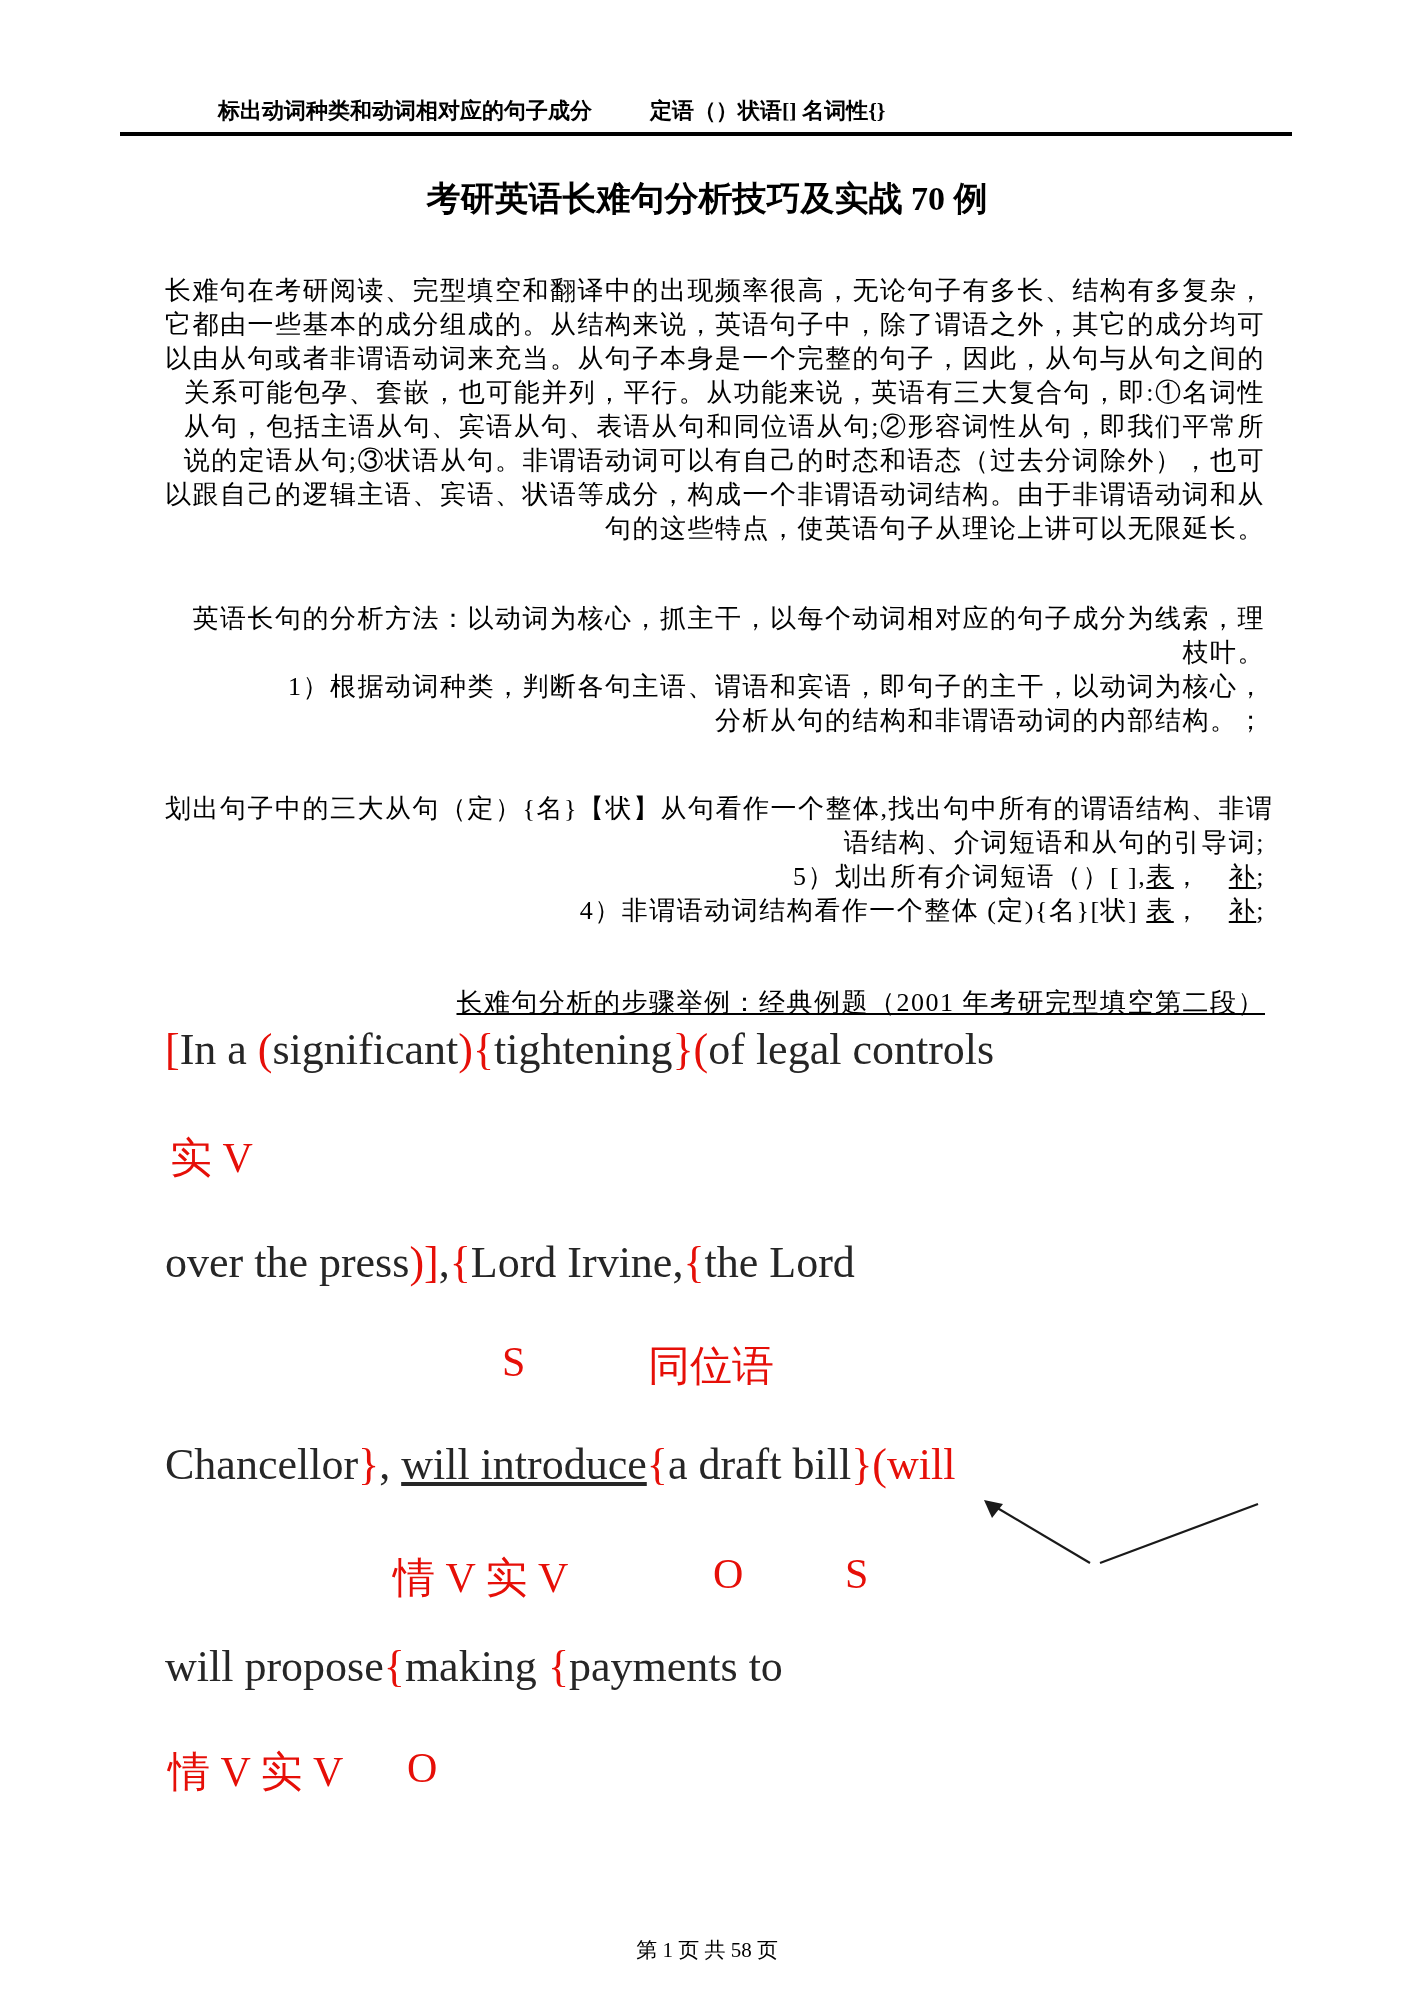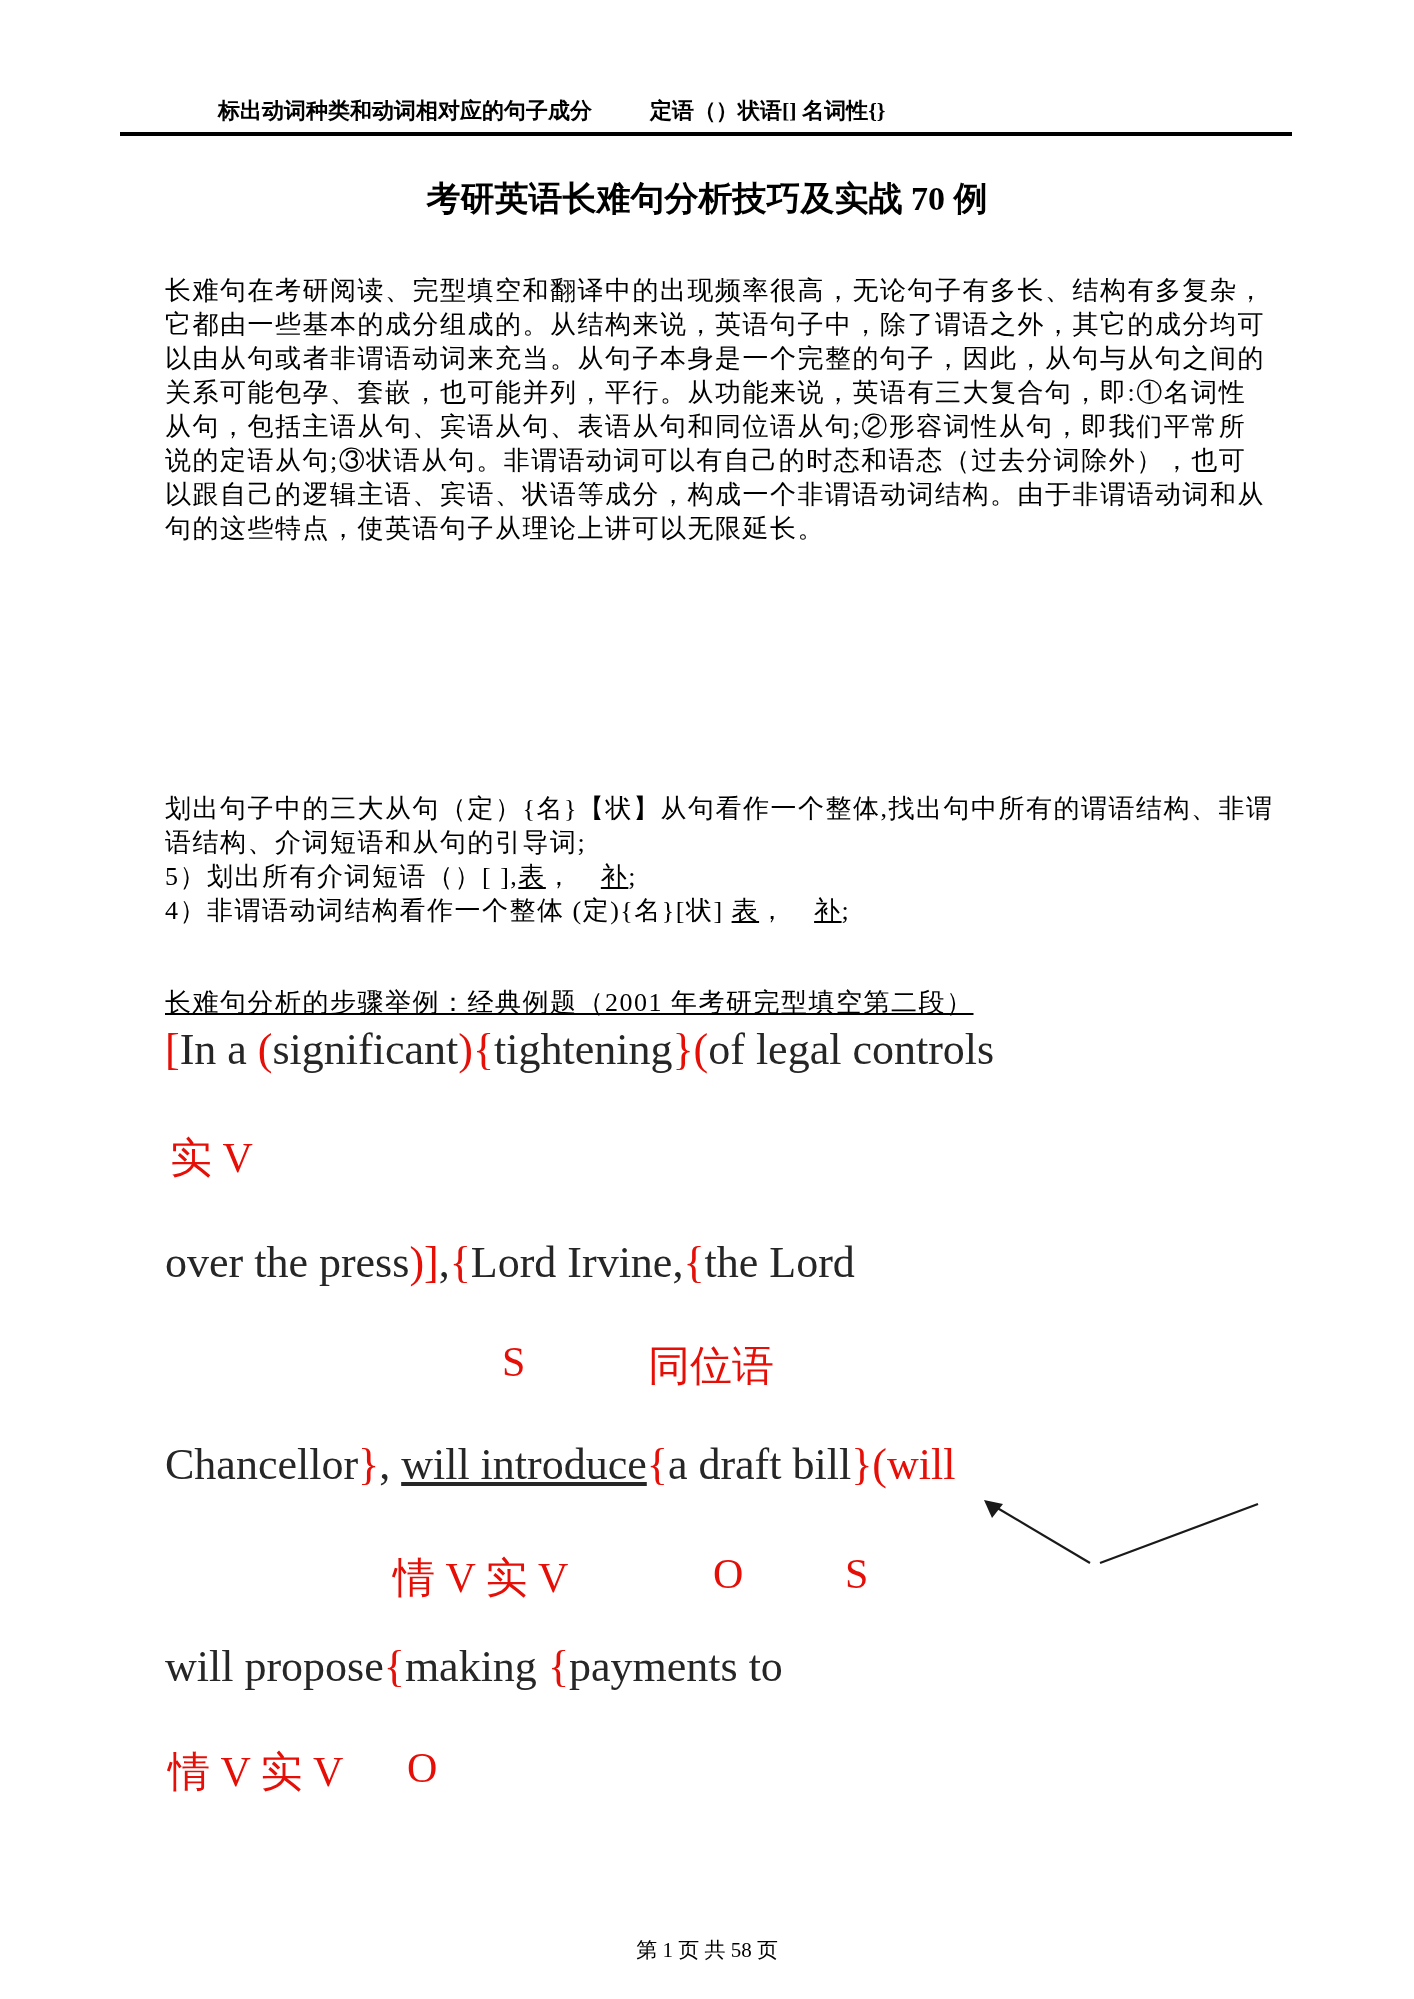--- a/index.html
+++ b/index.html
@@ -9,21 +9,21 @@
     font-family:"Liberation Serif","DejaVu Serif",serif; color:#000;
   }
   .abs { position:absolute; }
   
   .hdr-text { font-size:22px; font-weight:bold; white-space:pre; }
   .hdr-rule { background:#000; }
   
   .title { left:0; right:0; text-align:center; font-size:34px; font-weight:bold; white-space:pre; }
   
   .para { left:165px; width:1100px; font-size:26px; line-height:34px; letter-spacing:1.5px; }
-  .line { white-space:pre; }
+  .line { white-space:pre;text-align:right; }
   .u { text-decoration:underline; }
   
   .big { font-size:44px; line-height:1.2; color:#262626; white-space:pre; }
   .red { color:var(--red,#e60f08); }
   .ann { font-size:42px; color:var(--red,#e60f08); white-space:pre; }
   
   .footer { left:0; right:0; text-align:center; font-size:21px; white-space:pre; }
   svg line, svg polyline { stroke:#1a1a1a; stroke-width:2.2; fill:none; }
   svg polygon { fill:#1a1a1a; }
 </style>
@@ -42,20 +42,26 @@
     <div class="line">长难句在考研阅读、完型填空和翻译中的出现频率很高，无论句子有多长、结构有多复杂，</div>
     <div class="line">它都由一些基本的成分组成的。从结构来说，英语句子中，除了谓语之外，其它的成分均可</div>
     <div class="line">以由从句或者非谓语动词来充当。从句子本身是一个完整的句子，因此，从句与从句之间的</div>
     <div class="line">关系可能包孕、套嵌，也可能并列，平行。从功能来说，英语有三大复合句，即:①名词性</div>
     <div class="line">从句，包括主语从句、宾语从句、表语从句和同位语从句;②形容词性从句，即我们平常所</div>
     <div class="line">说的定语从句;③状语从句。非谓语动词可以有自己的时态和语态（过去分词除外），也可</div>
     <div class="line">以跟自己的逻辑主语、宾语、状语等成分，构成一个非谓语动词结构。由于非谓语动词和从</div>
     <div class="line">句的这些特点，使英语句子从理论上讲可以无限延长。</div>
   </div>
 
+  <div class="abs para" style="top:602px;">
+    <div class="line"> 英语长句的分析方法：以动词为核心，抓主干，以每个动词相对应的句子成分为线索，理</div>
+    <div class="line">枝叶。</div>
+    <div class="line">1）根据动词种类，判断各句主语、谓语和宾语，即句子的主干，以动词为核心，</div>
+    <div class="line">分析从句的结构和非谓语动词的内部结构。；</div>
+  </div>
 
   <div class="abs para" style="top:792px;">
     <div class="line">划出句子中的三大从句（定）{名}【状】从句看作一个整体,找出句中所有的谓语结构、非谓</div>
     <div class="line">语结构、介词短语和从句的引导词;</div>
     <div class="line"><span>5）划出所有介词短语（）[ ],</span><span class="u">表</span><span>，　</span><span class="u">补</span><span>;</span></div>
     <div class="line"><span>4）非谓语动词结构看作一个整体 (定){名}[状] </span><span class="u">表</span><span>，　</span><span class="u">补</span><span>;</span></div>
   </div>
 
   <div class="abs para line" style="top:986px;text-decoration:underline;">长难句分析的步骤举例：经典例题（2001 年考研完型填空第二段）</div>
 

